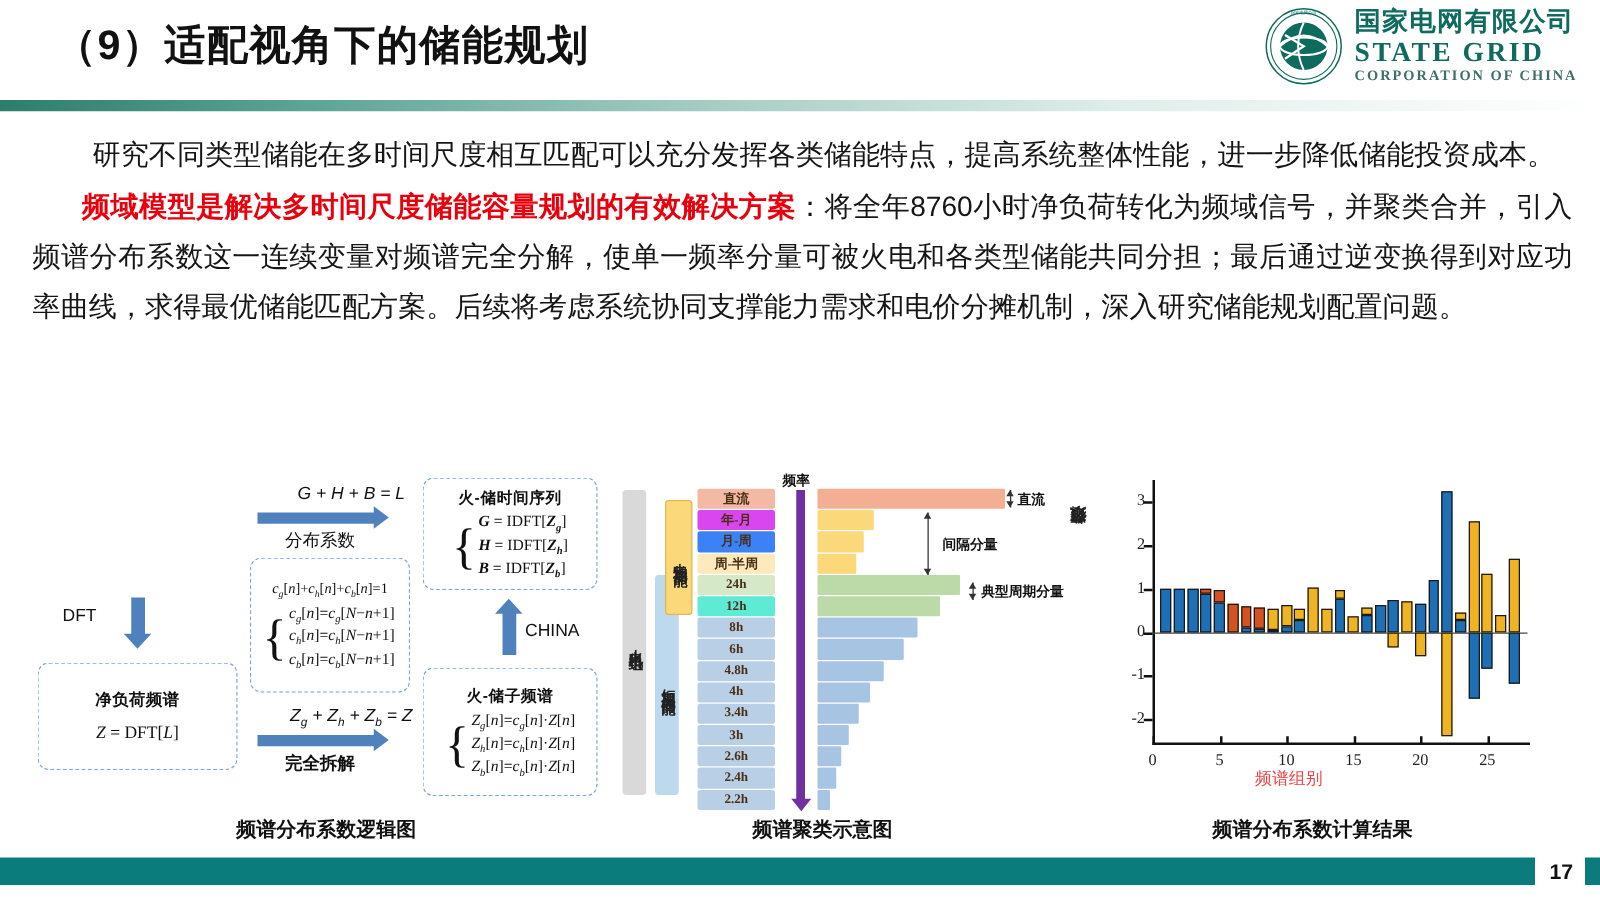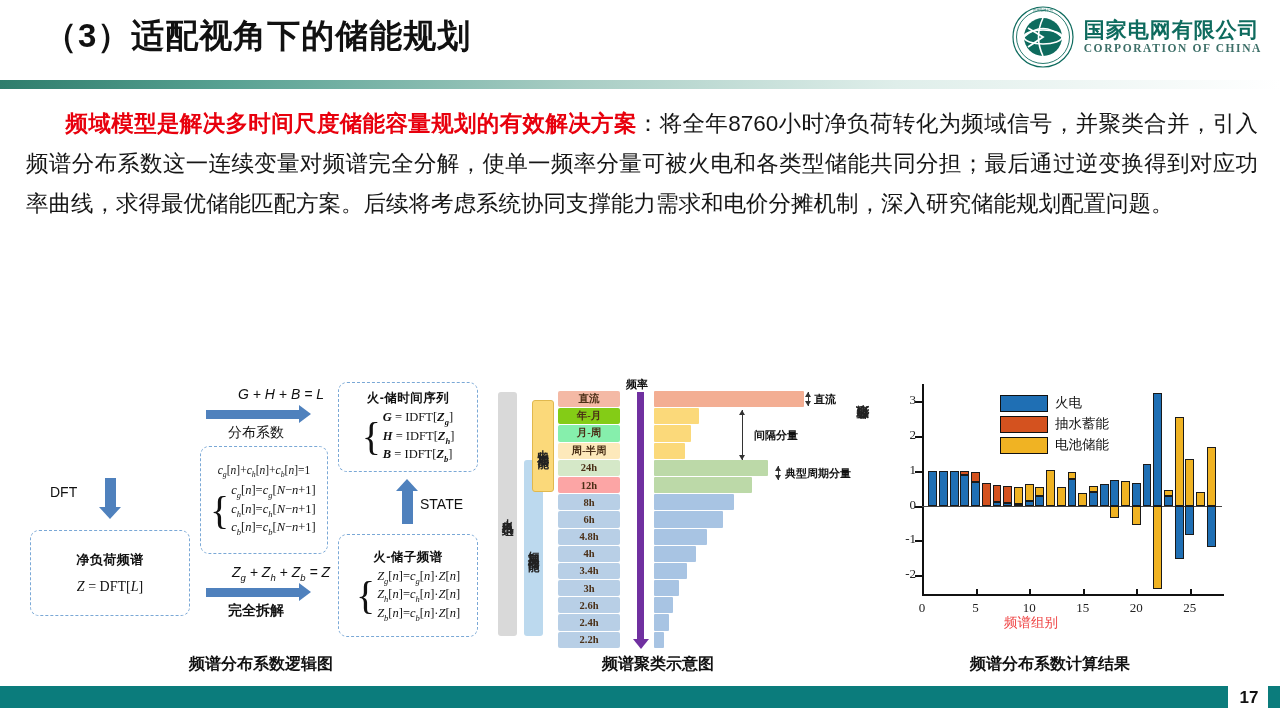--- a/index.html
+++ b/index.html
@@ -136,47 +136,51 @@
   .footer-tail { position:absolute; left:1268px; top:686px; width:12px; height:22px; background:#0b7c7c; }
   .page-num { position:absolute; left:1232px; top:688px; width:34px; text-align:center;
               font-size:17px; font-weight:700; color:#111; }
 </style>
 </head>
 <body>
 
 <div class="slide">
 
   <div class="header">
-    <div class="slide-title">（3）适配视角下的储能规划</div>
+    <div class="slide-title">（9）适配视角下的储能规划</div>
 
     <div class="logo-wrap">
       <div class="logo-mark">
         <svg width="62" height="62" viewBox="0 0 62 62">
           <circle cx="31" cy="31" r="30" fill="none" stroke="#0e6b5e" stroke-width="1.2"></circle>
           <circle cx="31" cy="31" r="26.5" fill="none" stroke="#0e6b5e" stroke-width="0.9"></circle>
           <circle cx="31" cy="31" r="19" fill="#0e6b5e"></circle>
           <ellipse cx="31" cy="31" rx="19" ry="7" fill="none" stroke="#ffffff" stroke-width="1.6"></ellipse>
           <path d="M12 31 Q31 14 50 31" fill="none" stroke="#ffffff" stroke-width="1.6"></path>
           <path d="M31 12 Q22 31 31 50" fill="none" stroke="#ffffff" stroke-width="1.6"></path>
           <path d="M16 22 L31 31 L16 41" fill="none" stroke="#ffffff" stroke-width="1.8"></path>
           <g fill="#0e6b5e" font-size="3.4" font-family="Liberation Serif, serif">
             <text x="31" y="5.4" text-anchor="middle">国家电网公司</text>
           </g>
         </svg>
       </div>
       <div class="logo-text">
         <div class="logo-cn">国家电网有限公司</div>
+        <div class="logo-en1">STATE  GRID</div>
         <div class="logo-en2">CORPORATION  OF  CHINA</div>
       </div>
     </div>
 
     <div class="header-rule"></div>
   </div>
 
   <div class="body-text">
+    <p class="para">
+      <span class="indent">研究不同类型储能在多时间尺度相互匹配可以充分发挥各类储能特点，提高系统整体性能，进一步降低储能投资成本。</span>
+    </p>
     <p class="para">
       <span style="text-indent:48px; display:inline;">&nbsp;&nbsp;&nbsp;&nbsp;&nbsp;&nbsp;</span><span class="hl">频域模型是解决多时间尺度储能容量规划的有效解决方案</span><span>：将全年8760小时净负荷转化为频域信号，并聚类合并，引入频谱分布系数这一连续变量对频谱完全分解，使单一频率分量可被火电和各类型储能共同分担；最后通过逆变换得到对应功率曲线，求得最优储能匹配方案。后续将考虑系统协同支撑能力需求和电价分摊机制，深入研究储能规划配置问题。</span>
     </p>
   </div>
 
   <div class="figures">
 
     <div class="fig" id="fig1">
 
 
@@ -220,21 +224,21 @@
           <span class="brace">{</span>
           <div class="eqlines">
             <div><b><i>G</i></b> = IDFT[<b><i>Z<sub>g</sub></i></b>]</div>
             <div><b><i>H</i></b> = IDFT[<b><i>Z<sub>h</sub></i></b>]</div>
             <div><b><i>B</i></b> = IDFT[<b><i>Z<sub>b</sub></i></b>]</div>
           </div>
         </div>
       </div>
 
       <div class="vup" style="left:378px; top:112px; height:34px;"></div>
-      <div class="arr-label" style="left:396px; top:118px; font-size:14px;">STATE</div>
+      <div class="arr-label" style="left:396px; top:118px; font-size:14px;">CHINA</div>
 
       <div class="dbox" style="left:314px; top:156px; width:140px; height:103px; padding:5px;">
         <div class="bt" style="font-size:12.5px;">火-储子频谱</div>
         <div class="eqset" style="margin-top:3px;">
           <span class="brace">{</span>
           <div class="eqlines">
             <div><i>Z<sub>g</sub></i>[<i>n</i>]=<i>c<sub>g</sub></i>[<i>n</i>]·<i>Z</i>[<i>n</i>]</div>
             <div><i>Z<sub>h</sub></i>[<i>n</i>]=<i>c<sub>h</sub></i>[<i>n</i>]·<i>Z</i>[<i>n</i>]</div>
             <div><i>Z<sub>b</sub></i>[<i>n</i>]=<i>c<sub>b</sub></i>[<i>n</i>]·<i>Z</i>[<i>n</i>]</div>
           </div>
@@ -256,25 +260,25 @@
 
       <div class="colbar" style="left:34px; top:22px; width:0px; height:0px;"></div>
 
       <div class="colbar" style="left:40px; top:22px; width:22px; height:92px; background:#fbd97a;
                   border:1px solid #e0b84e; left:40px;">
         <span class="vtext">中长期储能</span>
       </div>
 
       <div class="bandcol">
         <div class="band" style="background:#f4b9a5;">直流</div>
-        <div class="band" style="background:#84cc16;">年-月</div>
-        <div class="band" style="background:#86efac;">月-周</div>
+        <div class="band" style="background:#d946ef;">年-月</div>
+        <div class="band" style="background:#3b82f6;">月-周</div>
         <div class="band" style="background:#fde9bb;">周-半周</div>
         <div class="band" style="background:#d5e8c8;">24h</div>
-        <div class="band" style="background:#fca5a5;">12h</div>
+        <div class="band" style="background:#5eead4;">12h</div>
         <div class="band" style="background:#b8cfe6;">8h</div>
         <div class="band" style="background:#b8cfe6;">6h</div>
         <div class="band" style="background:#b8cfe6;">4.8h</div>
         <div class="band" style="background:#b8cfe6;">4h</div>
         <div class="band" style="background:#b8cfe6;">3.4h</div>
         <div class="band" style="background:#b8cfe6;">3h</div>
         <div class="band" style="background:#b8cfe6;">2.6h</div>
         <div class="band" style="background:#b8cfe6;">2.4h</div>
         <div class="band" style="background:#b8cfe6;">2.2h</div>
       </div>
@@ -384,34 +388,20 @@
             <div class="gbar" style="left: 242.036px; top: 105.652px; width: 8.78571px; height: 6.25574px; background: rgb(240, 179, 35);"></div>
             <div class="gbar" style="left: 252.75px; top: 121.639px; width: 8.78571px; height: 53.8689px; background: rgb(31, 111, 180);"></div>
             <div class="gbar" style="left: 252.75px; top: 33.0164px; width: 8.78571px; height: 88.623px; background: rgb(240, 179, 35);"></div>
             <div class="gbar" style="left: 263.464px; top: 121.639px; width: 8.78571px; height: 29.541px; background: rgb(31, 111, 180);"></div>
             <div class="gbar" style="left: 263.464px; top: 74.7213px; width: 8.78571px; height: 46.918px; background: rgb(240, 179, 35);"></div>
             <div class="gbar" style="left: 274.179px; top: 107.738px; width: 8.78571px; height: 13.9016px; background: rgb(240, 179, 35);"></div>
             <div class="gbar" style="left: 284.893px; top: 121.639px; width: 8.78571px; height: 41.7049px; background: rgb(31, 111, 180);"></div>
             <div class="gbar" style="left: 284.893px; top: 62.5574px; width: 8.78571px; height: 59.082px; background: rgb(240, 179, 35);"></div>
           </div>
 
-        <div class="legend3">
-          <div class="lgrow">
-            <span class="lgsw" style="background:#1f6fb4;"></span>
-            <span class="lgtx">火电</span>
-          </div>
-          <div class="lgrow">
-            <span class="lgsw" style="background:#d4521f;"></span>
-            <span class="lgtx">抽水蓄能</span>
-          </div>
-          <div class="lgrow">
-            <span class="lgsw" style="background:#f0b323;"></span>
-            <span class="lgtx">电池储能</span>
-          </div>
-        </div>
       </div>
 
       <div class="ylab3">频谱分布系数值</div>
       <div class="xlab3">频谱组别</div>
 
       <div class="fig-cap" style="left:100px; top:276px;">频谱分布系数计算结果</div>
     </div>
   </div>
 
   <div class="footer-bar"></div>

